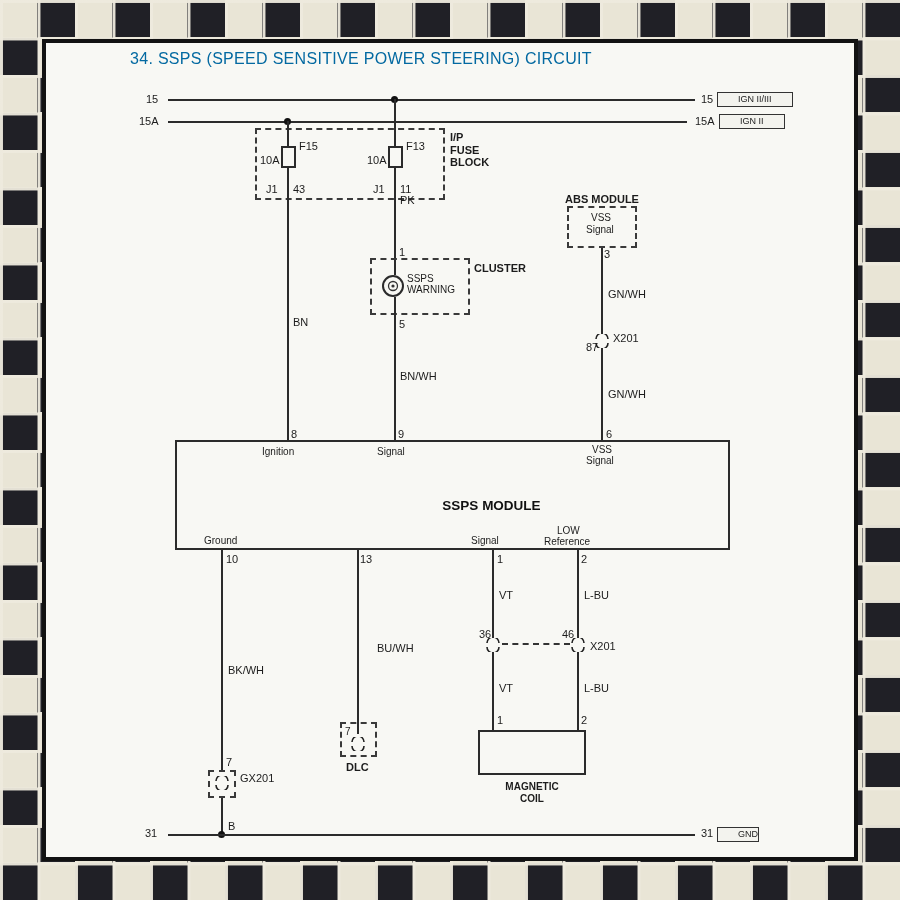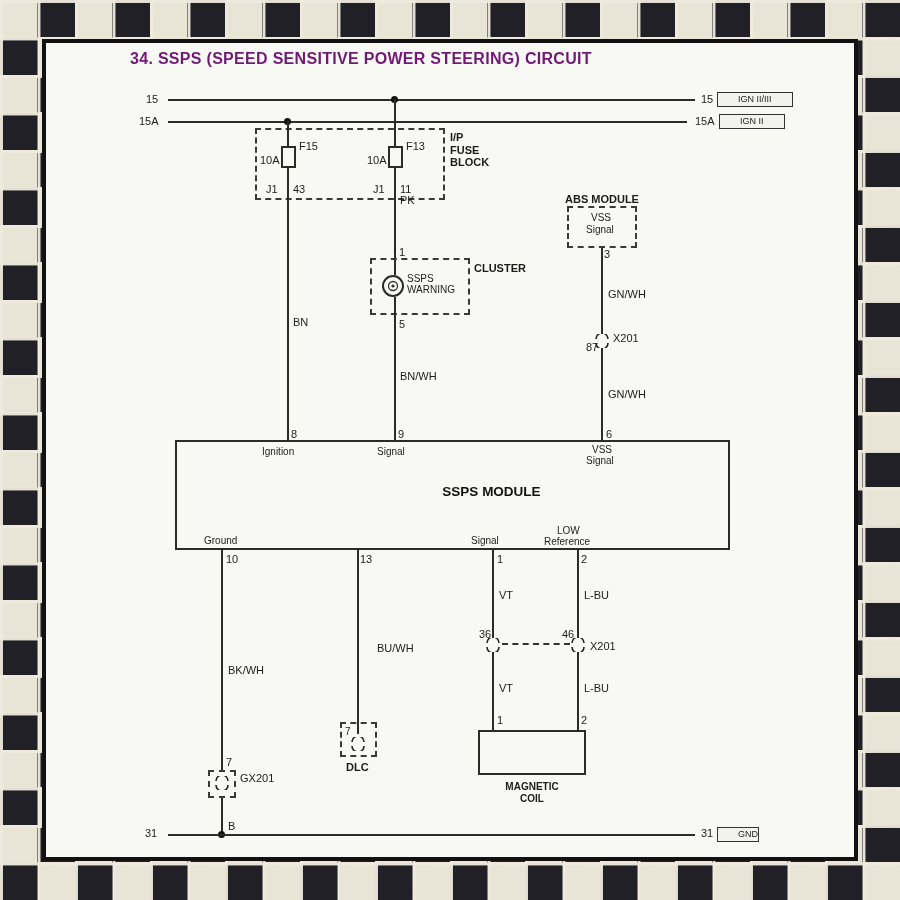--- a/index.html
+++ b/index.html
@@ -32,21 +32,21 @@
 
   .dash  { position:absolute; border:2px dashed #3a3a3a; background:transparent; }
   .solid { position:absolute; border:2px solid #2b2b2b; background:#f8f8f4; }
   .fuse  { position:absolute; border:2px solid #2b2b2b; background:#f8f8f4; }
   .circ  { position:absolute; border:2px solid #2b2b2b; border-radius:50%; background:#f8f8f4; }
   .dot   { position:absolute; width:7px; height:7px; border-radius:50%; background:#111; }
   .tag   { position:absolute; border:1.5px solid #333; background:#f3f3ee; color:#222;
            font-size:9px; line-height:13px; padding:0 20px; }
   .conn  { position:absolute; }
   .ctr   { text-align:center; }
-  .title { position:absolute; font-size:16px; font-weight:bold; letter-spacing:.3px; color:#701a75; }
+  .title { position:absolute; font-size:16px; font-weight:normal; letter-spacing:.3px; color:#0369a1; }
   .modname { position:absolute; font-size:13.5px; font-weight:bold; color:#111; text-align:center; }
 </style>
 </head>
 <body>
 
 <div class="checker"></div>
 <div class="page"></div>
 
 <div class="diagram">
 
@@ -121,21 +121,21 @@
   <div class="lbl" style="left:613px; top:332px;">X201</div>
 
   <div class="vl" style="left:601px; top:348px; height:92px;"></div>
   <div class="lbl" style="left:608px; top:388px;">GN/WH</div>
 
   <div class="lbl" style="left:291px; top:428px;">8</div>
   <div class="lbl" style="left:398px; top:428px;">9</div>
   <div class="lbl" style="left:606px; top:428px;">6</div>
 
   <div class="solid" style="left:175px; top:440px; width:555px; height:110px;"></div>
-  <div class="modname" style="left:175px; top:484px; width:633px;">SSPS MODULE</div>
+  <div class="modname" style="left:175px; top:498px; width:633px;">SSPS MODULE</div>
 
   <div class="lbl sm" style="left:262px; top:446px;">Ignition</div>
   <div class="lbl sm" style="left:377px; top:446px;">Signal</div>
   <div class="lbl sm" style="left:592px; top:444px;">VSS</div>
   <div class="lbl sm" style="left:586px; top:455px;">Signal</div>
 
   <div class="lbl sm" style="left:204px; top:535px;">Ground</div>
   <div class="lbl sm" style="left:471px; top:535px;">Signal</div>
   <div class="lbl sm" style="left:557px; top:525px;">LOW</div>
   <div class="lbl sm" style="left:544px; top:536px;">Reference</div>

